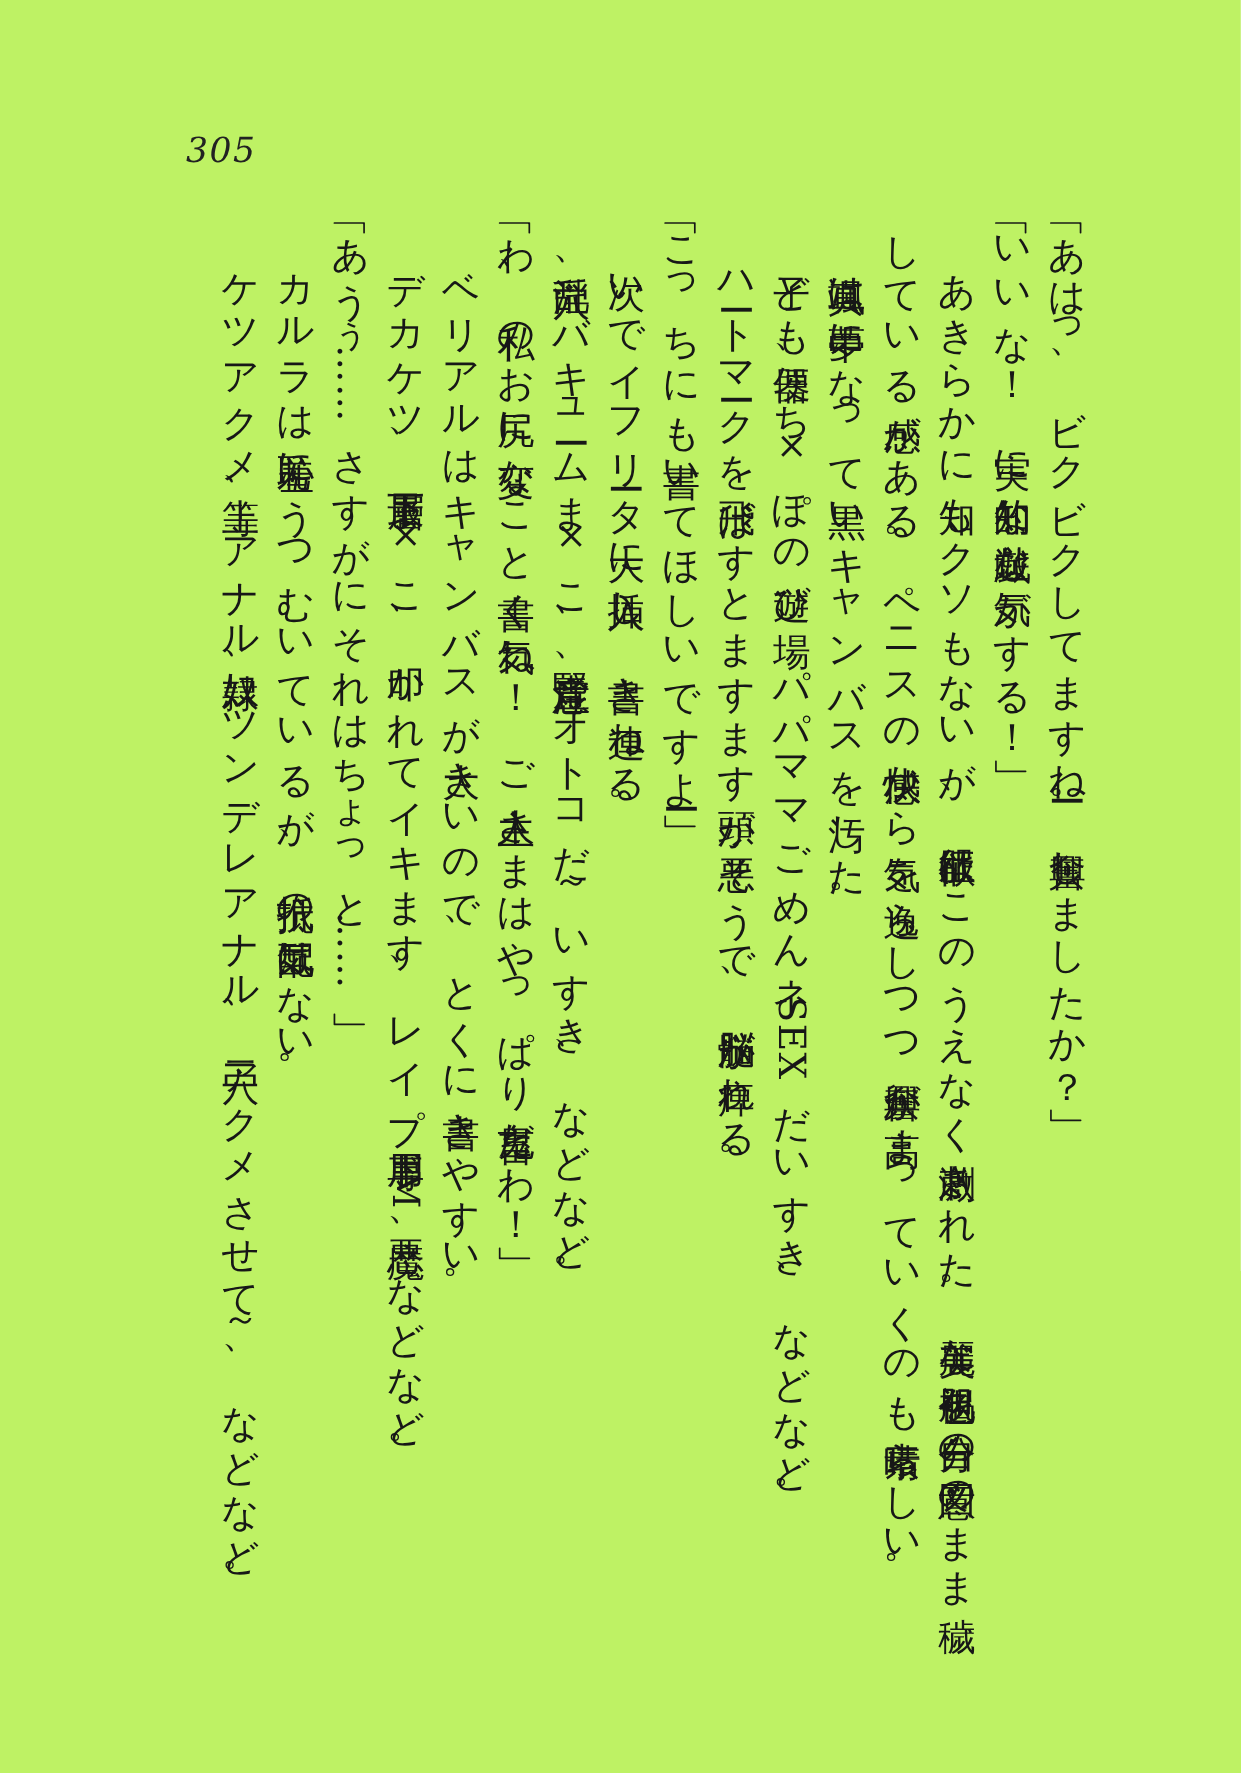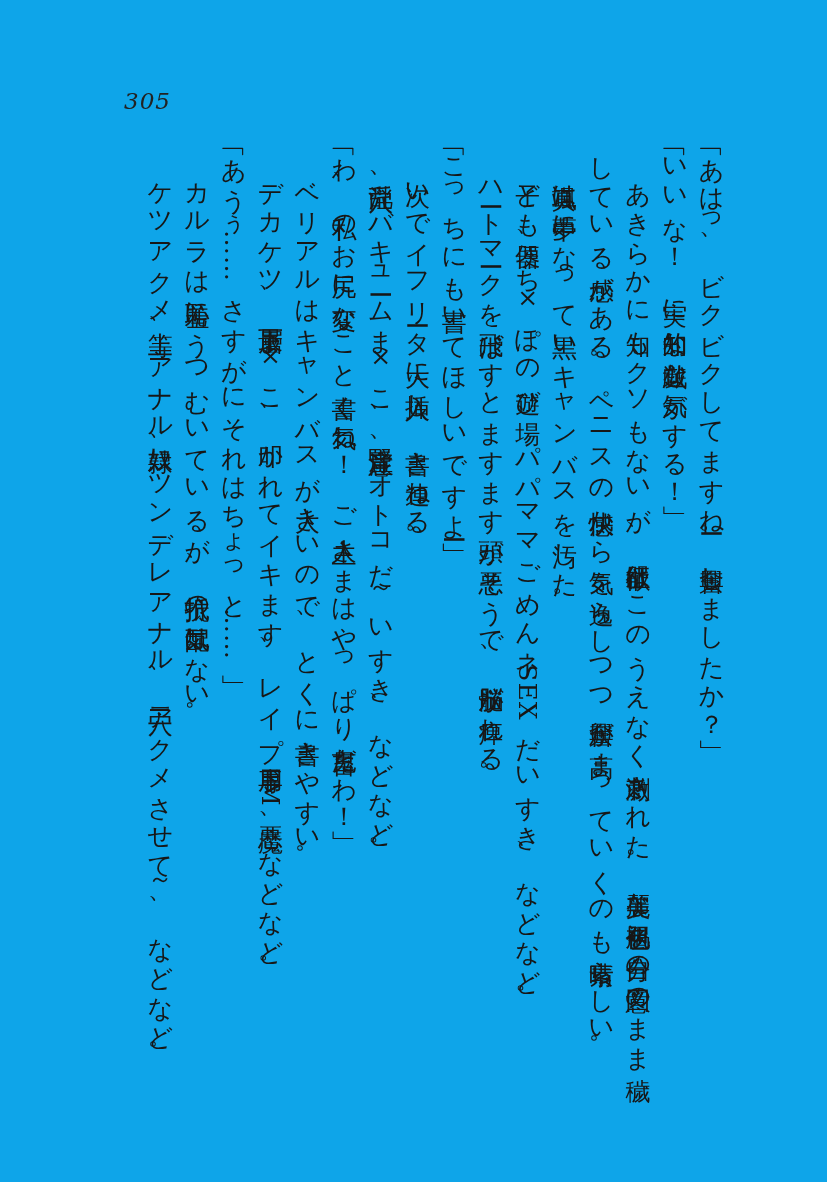--- a/index.html
+++ b/index.html
@@ -6,21 +6,21 @@
   body {
     width: 827px;
     height: 1182px;
     position: relative;
     background: #f6f6f4;
     font-family: "DejaVu Serif", serif;
   }
   .page {
     position: absolute;
     inset: 0;
-    background: #0ea5e9;
+    background: #bef264;
     color: #1a1a1a;
     overflow: hidden;
   }
   .page-number {
     position: absolute;
     top: 88px;
     left: 124px;
     font-size: 23px;
     font-style: italic;
     letter-spacing: 1px;

